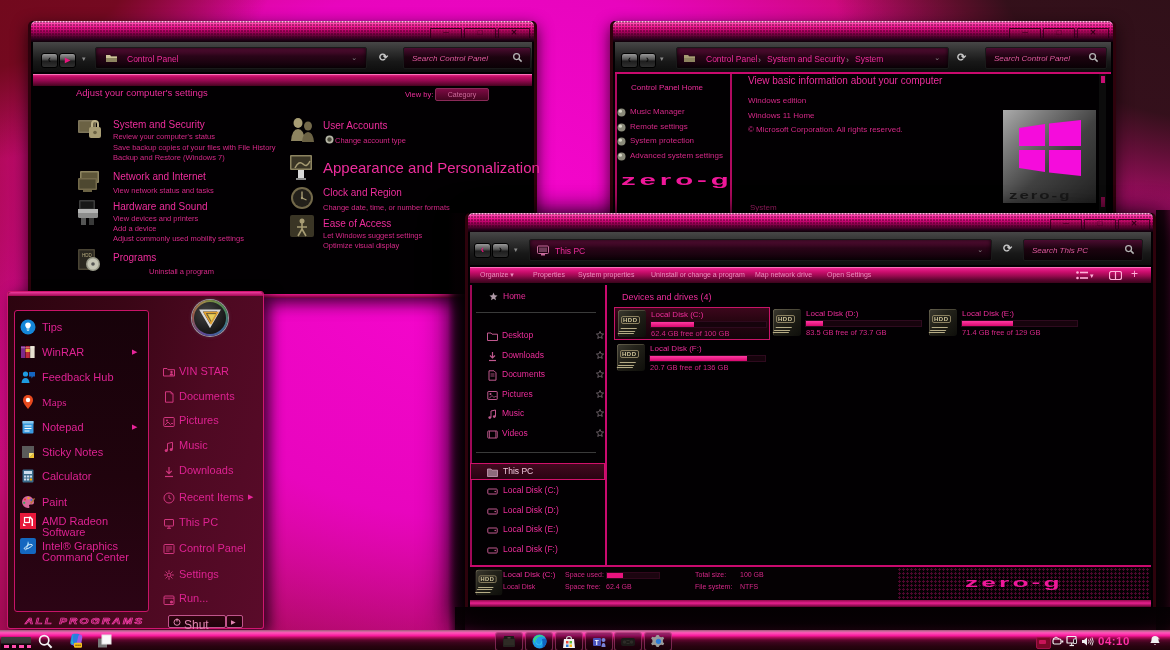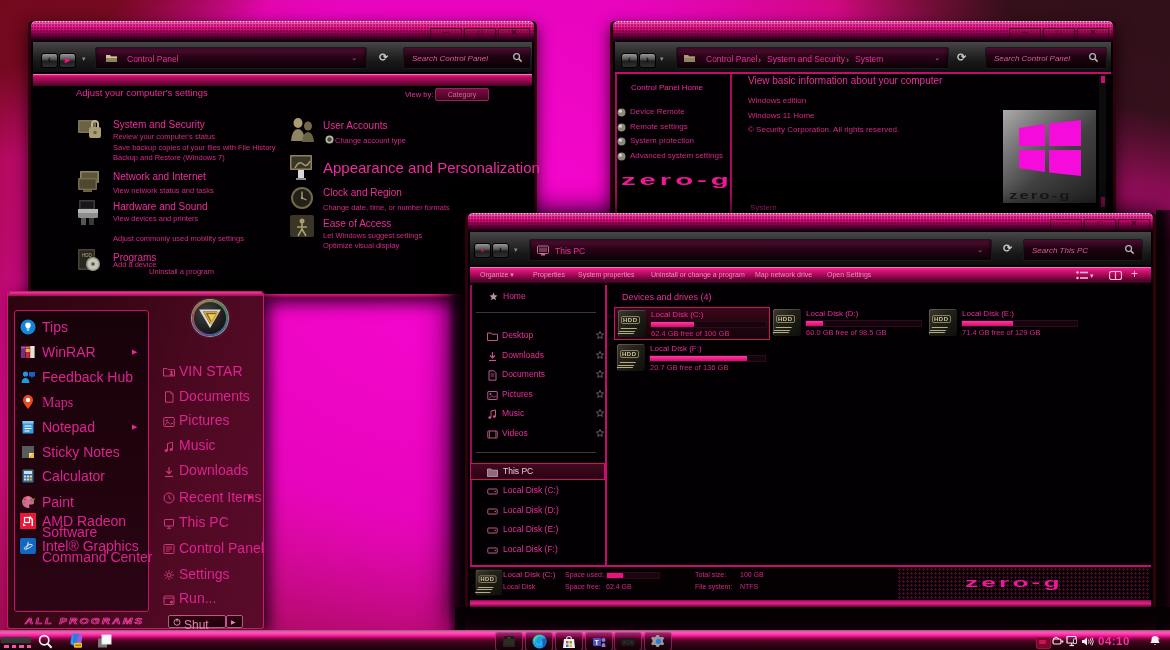--- a/index.html
+++ b/index.html
@@ -42,21 +42,21 @@
 .pinkstrip{position:absolute;left:2px;right:2px;height:12px;
   background:linear-gradient(180deg,#ee2f90 0%,#bc0c62 25%,#940850 55%,#6a0636 80%,#46041f 100%);
   box-shadow:inset 0 1px 0 rgba(255,140,200,0.75);}
 .blk{position:absolute;left:2px;right:2px;background:#020002;}
 .ptx{color:#ee2d9c;position:absolute;white-space:nowrap;}
 .stx{color:#d62888;position:absolute;white-space:nowrap;font-size:7.5px;}
 .carr{position:absolute;color:#8a8a8a;font-size:7px;}
 .zg{font-weight:bold;color:#f0189a;letter-spacing:2px;transform:scaleY(0.82);font-family:"Liberation Sans",sans-serif;}
 .ttx{position:absolute;top:4px;color:#ea8cbc;font-size:7px;white-space:nowrap;}
 .star{position:absolute;}
-.mtx{position:absolute;color:#de2292;font-size:14px;white-space:nowrap;line-height:11px;}
+.mtx{position:absolute;color:#de2292;font-size:11px;white-space:nowrap;line-height:11px;}
 .marr{position:absolute;color:#e8259a;font-size:7px;}
 .mico{position:absolute;width:16px;height:16px;}
 .rico{position:absolute;width:12px;height:12px;}
 .tbtn{position:absolute;top:2px;width:26px;height:17px;background:rgba(15,0,8,0.45);border:1px solid rgba(255,90,175,0.4);border-radius:3px;display:flex;align-items:center;justify-content:center;}
 .disk{position:absolute;width:154px;height:31px;}
 .dlab{position:absolute;left:36px;top:2px;font-size:8px;color:#f02d9c;white-space:nowrap;}
 .dbar{position:absolute;left:35px;top:12.5px;width:115px;height:5px;background:#16030c;border:1px solid #2e0a1e;}
 .dfill{height:5px;background:linear-gradient(180deg,#ff3aa2,#d8086e);}
 .dcap{position:absolute;left:36px;top:20.5px;font-size:7.5px;color:#d62888;white-space:nowrap;}
 .hddi{position:absolute;left:3px;top:2px;width:28px;height:27px;background:linear-gradient(135deg,#3c3a30 0%,#23221a 40%,#0e0e0a 100%);border-radius:3px;box-shadow:inset 0.5px 0.5px 0 rgba(200,190,150,0.5);}
@@ -97,21 +97,21 @@
           <circle cx="5" cy="5" r="3.2" fill="none" stroke="#b5b5b5" stroke-width="1.4"></circle>
           <line x1="7.5" y1="7.5" x2="10.5" y2="10.5" stroke="#b5b5b5" stroke-width="1.6"></line>
         </svg>
     </div>
   </div>
   <div style="position:absolute;left:2px;right:2px;top:51px;height:2px;background:#c90a6e;"></div>
   <div class="blk" style="top:53px;height:147px;"></div>
   <div style="position:absolute;left:2px;top:53px;width:2px;height:147px;background:#b00a60;"></div>
   <div style="position:absolute;left:117px;top:53px;width:2px;height:147px;background:#b00a60;"></div>
   <span class="ptx" style="left:18px;top:62px;font-size:8px;">Control Panel Home</span>
-  <span class="stx" style="left:17px;top:86px;font-size:8px;">Device Remote</span>
+  <span class="stx" style="left:17px;top:86px;font-size:8px;">Music Manager</span>
   <span class="stx" style="left:17px;top:100.5px;font-size:8px;">Remote settings</span>
   <span class="stx" style="left:17px;top:115px;font-size:8px;">System protection</span>
   <span class="stx" style="left:17px;top:129.6px;font-size:8px;">Advanced system settings</span>
   <svg style="position:absolute;left:4px;top:87px;" width="9" height="9" viewBox="0 0 9 9">
       <circle cx="4.5" cy="4.5" r="4" fill="#8a8a7a"></circle>
       <circle cx="3.4" cy="3.2" r="1.6" fill="#d5d5c5"></circle>
     </svg>
   <svg style="position:absolute;left:4px;top:101.5px;" width="9" height="9" viewBox="0 0 9 9">
       <circle cx="4.5" cy="4.5" r="4" fill="#8a8a7a"></circle>
       <circle cx="3.4" cy="3.2" r="1.6" fill="#d5d5c5"></circle>
@@ -121,21 +121,21 @@
       <circle cx="3.4" cy="3.2" r="1.6" fill="#d5d5c5"></circle>
     </svg>
   <svg style="position:absolute;left:4px;top:130.6px;" width="9" height="9" viewBox="0 0 9 9">
       <circle cx="4.5" cy="4.5" r="4" fill="#8a8a7a"></circle>
       <circle cx="3.4" cy="3.2" r="1.6" fill="#d5d5c5"></circle>
     </svg>
   <div class="zg" style="position:absolute;left:8px;top:151px;width:120px;height:20px;font-size:19px;letter-spacing:2.5px;transform:scaleY(0.78) scaleX(1.55);transform-origin:left top;">zero-g</div>
   <span class="ptx" style="left:135px;top:54px;font-size:10px;">View basic information about your computer</span>
   <span class="stx" style="left:135px;top:75px;font-size:8px;">Windows edition</span>
   <span class="stx" style="left:135px;top:90px;font-size:8px;">Windows 11 Home</span>
-  <span class="stx" style="left:135px;top:104px;font-size:8px;">© Security Corporation. All rights reserved.</span>
+  <span class="stx" style="left:135px;top:104px;font-size:8px;">© Microsoft Corporation. All rights reserved.</span>
   <span class="stx" style="left:137px;top:182px;font-size:8px;">System</span>
   <div style="position:absolute;left:390px;top:89px;width:93px;height:93px;background:linear-gradient(135deg,#ababab 0%,#7e7e7e 22%,#424242 55%,#222 100%);">
     <svg style="position:absolute;left:16px;top:10px;" width="62" height="56" viewBox="0 0 62 56">
       <path d="M0 8 L26 4 L26 26 L0 26 Z" fill="#f50cdc"></path>
       <path d="M30 3.5 L62 0 L62 26 L30 26 Z" fill="#f50cdc"></path>
       <path d="M0 30 L26 30 L26 52 L0 48 Z" fill="#f50cdc"></path>
       <path d="M30 30 L62 30 L62 56 L30 52.5 Z" fill="#f50cdc"></path>
     </svg>
     <div class="zg" style="position:absolute;left:6px;bottom:2px;width:81px;font-size:13px;letter-spacing:1.5px;color:#1a1a1a;transform:scaleY(0.8) scaleX(1.3);transform-origin:left bottom;">zero-g</div>
   </div>
@@ -180,21 +180,21 @@
   <span style="position:absolute;left:404px;top:67px;width:52px;height:11px;border:1px solid #8a2a58;border-radius:2px;background:linear-gradient(180deg,#7e0a44,#42051f);color:#cc6a9a;font-size:7px;text-align:center;line-height:11px;">Category</span>
 
   <span class="ptx" style="left:82px;top:98px;font-size:10px;">System and Security</span>
   <span class="stx" style="left:82px;top:111px;">Review your computer's status</span>
   <span class="stx" style="left:82px;top:121.5px;">Save backup copies of your files with File History</span>
   <span class="stx" style="left:82px;top:132px;">Backup and Restore (Windows 7)</span>
   <span class="ptx" style="left:82px;top:149.5px;font-size:10px;">Network and Internet</span>
   <span class="stx" style="left:82px;top:164.6px;">View network status and tasks</span>
   <span class="ptx" style="left:82px;top:179.8px;font-size:10px;">Hardware and Sound</span>
   <span class="stx" style="left:82px;top:192.5px;">View devices and printers</span>
-  <span class="stx" style="left:82px;top:203.2px;margin-top:36px;">Add a device</span>
+  <span class="stx" style="left:82px;top:203.2px;">Add a device</span>
   <span class="stx" style="left:82px;top:213.4px;">Adjust commonly used mobility settings</span>
   <span class="ptx" style="left:82px;top:230.7px;font-size:10px;">Programs</span>
   <span class="stx" style="left:82px;top:245.8px;margin-left:36px;">Uninstall a program</span>
 
   <span class="ptx" style="left:292px;top:99.4px;font-size:10px;">User Accounts</span>
   <span class="stx" style="left:304px;top:115.4px;">Change account type</span>
   <span class="ptx" style="left:292px;top:137.6px;font-size:15px;">Appearance and Personalization</span>
   <span class="ptx" style="left:292px;top:166.3px;font-size:10px;">Clock and Region</span>
   <span class="stx" style="left:292px;top:181.8px;">Change date, time, or number formats</span>
   <span class="ptx" style="left:292px;top:196.6px;font-size:10px;">Ease of Access</span>
@@ -407,21 +407,21 @@
         <div class="dfill" style="width:43px;"></div>
       </div>
     <span class="dcap">62.4 GB free of 100 GB</span>
   </div>
   <div class="disk" style="left:302px;top:94px;">
     <div class="hddi"></div>
     <span class="dlab">Local Disk (D:)</span>
     <div class="dbar">
         <div class="dfill" style="width:17px;"></div>
       </div>
-    <span class="dcap">60.0 GB free of 98.5 GB</span>
+    <span class="dcap">83.5 GB free of 73.7 GB</span>
   </div>
   <div class="disk" style="left:458px;top:94px;">
     <div class="hddi"></div>
     <span class="dlab">Local Disk (E:)</span>
     <div class="dbar">
         <div class="dfill" style="width:51px;"></div>
       </div>
     <span class="dcap">71.4 GB free of 129 GB</span>
   </div>
   <div class="disk" style="left:146px;top:129px;">

